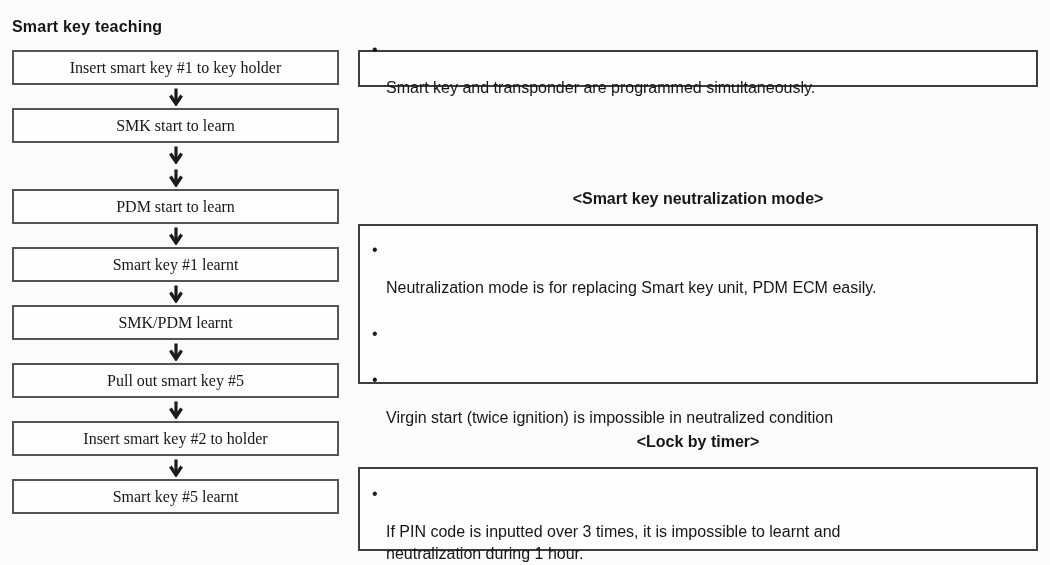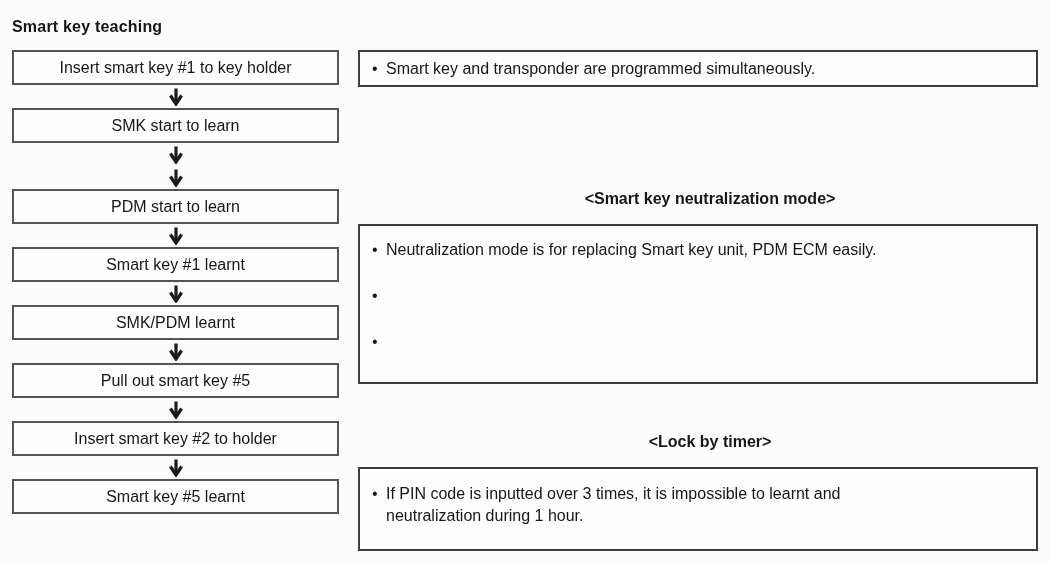--- a/index.html
+++ b/index.html
@@ -12,51 +12,51 @@
     overflow:hidden;
     padding-left:29px;
   }
   .title{
     position:absolute;left:12px;top:18px;
     font-size:16px;font-weight:700;letter-spacing:.2px;
   }
   
   .flow{
     position:absolute;left:12px;top:50px;width:327px;
-    display:flex;flex-direction:column;
+    display:flex;flex-direction:column;font-family:Liberation Serif, serif;
   }
   .fbox{
     height:35px;box-sizing:border-box;
     border:2px solid #555;background:#fefefe;
     display:flex;align-items:center;justify-content:center;
     font-size:16px;
   }
   .arrowcell{
     height:23px;display:flex;align-items:center;justify-content:center;
   }
   .arrowcell svg{display:block;}
   
   .note{
     position:absolute;left:358px;width:680px;box-sizing:border-box;
     border:2px solid #3d3d3d;background:#fefefe;font-size:16px;
   }
   .note-a{top:50px;height:37px;display:flex;align-items:center;padding:0 10px 0 12px;}
   .note-b{top:224px;height:160px;padding:13px 16px 0 12px;}
   .note-c{top:467px;height:84px;padding:14px 16px 0 12px;}
   .heading{
-    position:absolute;left:370px;width:680px;text-align:center;
+    position:absolute;left:358px;width:680px;text-align:center;
     font-weight:700;font-size:16px;
   }
   .h-neutral{top:190px;}
   .h-lock{top:433px;}
   
   .bi{display:flex;line-height:22px;margin-bottom:24px;}
   .bi:last-child{margin-bottom:0;}
   .bm{flex:0 0 auto;width:14px;}
-  .bt{white-space:pre-line;}
+  .bt{white-space:pre-line;margin-top:38px;}
   .note-a .bi{line-height:normal;margin-bottom:0;}
 </style>
 </head>
 <body>
 
 <div class="page">
 
   <div class="title">Smart key teaching</div>
 
   <div class="flow">
@@ -146,20 +146,21 @@
   <div class="note note-b">
     <div class="bi">
       <span class="bm">•</span>
       <span class="bt">Neutralization mode is for replacing Smart key unit, PDM ECM easily.</span>
     </div>
     <div class="bi">
       <span class="bm">•</span>
     </div>
     <div class="bi">
       <span class="bm">•</span>
+      <span class="bt">Virgin start (twice ignition) is impossible in neutralized condition</span>
     </div>
   </div>
 
   <div class="heading h-lock">&lt;Lock by timer&gt;</div>
 
   <div class="note note-c">
     <div class="bi">
       <span class="bm">•</span>
       <span class="bt">If PIN code is inputted over 3 times, it is impossible to learnt and
 neutralization during 1 hour.</span>

